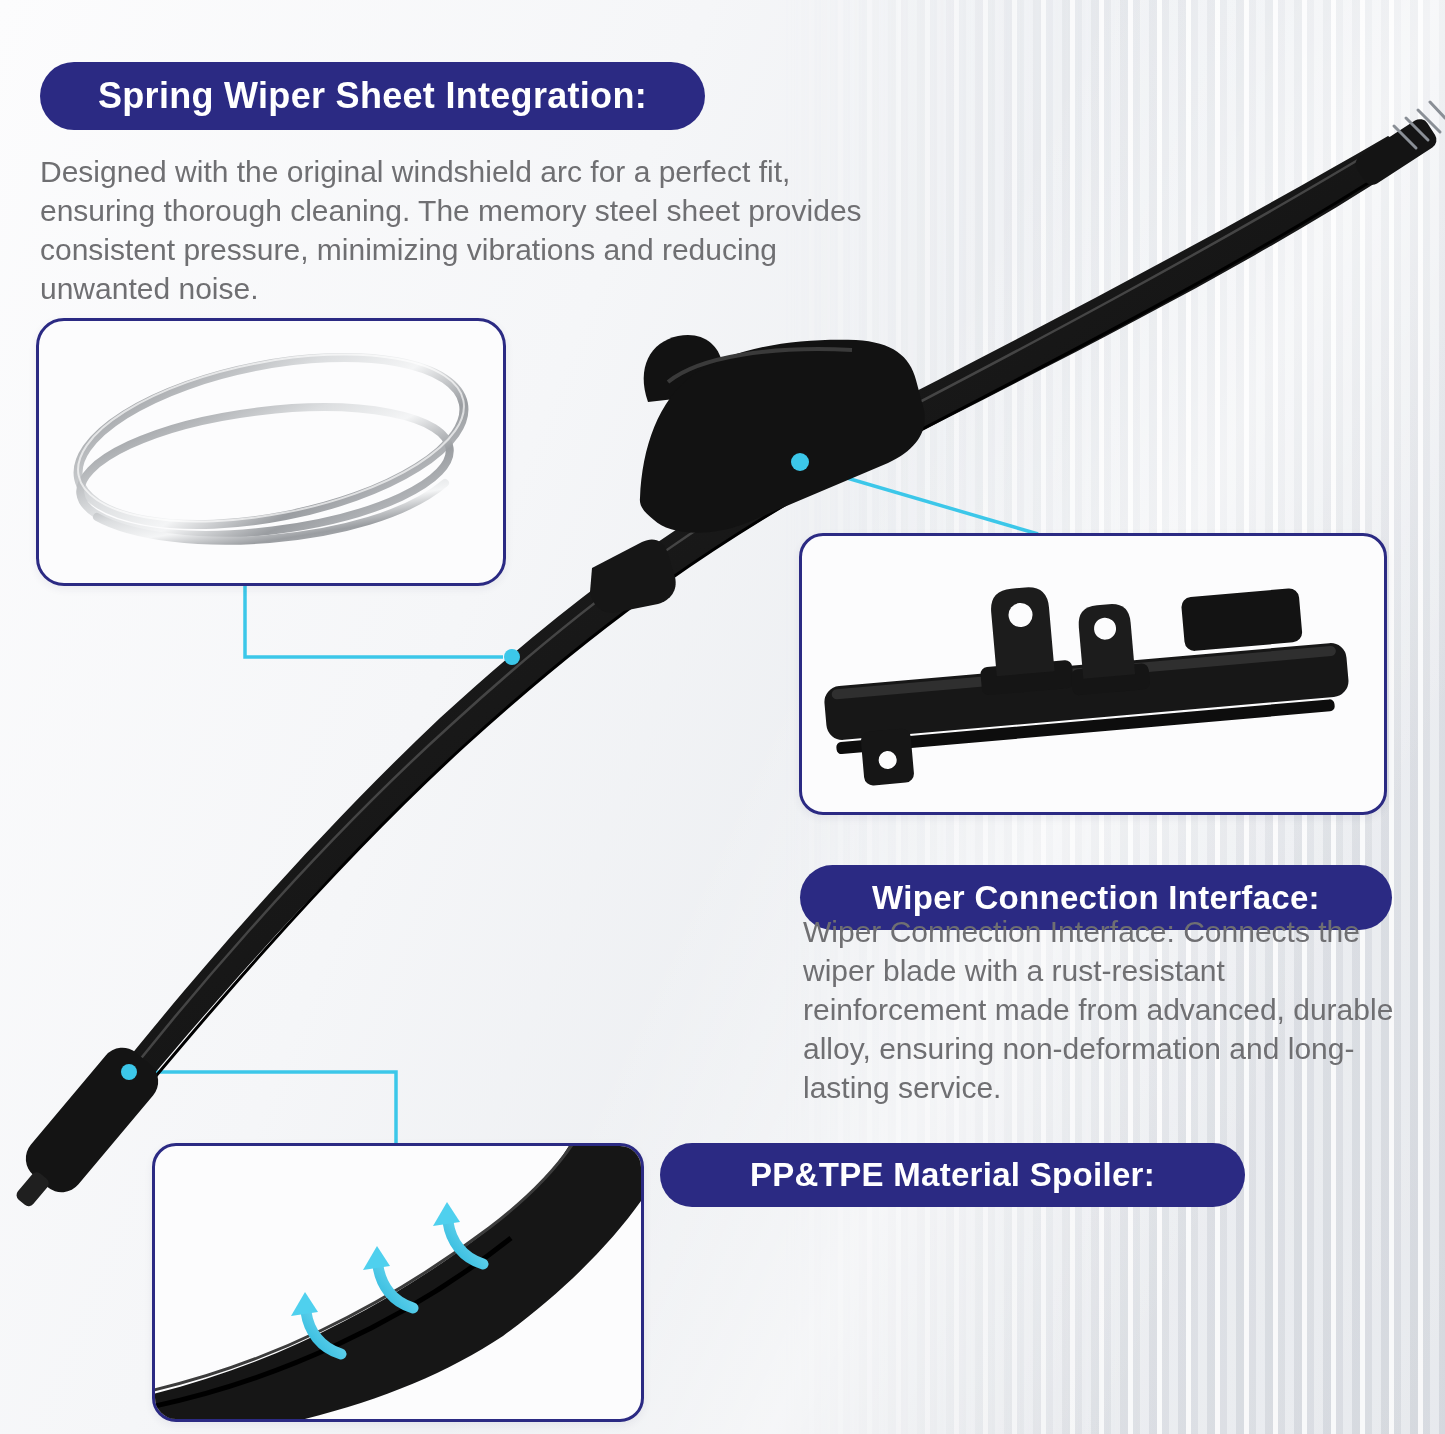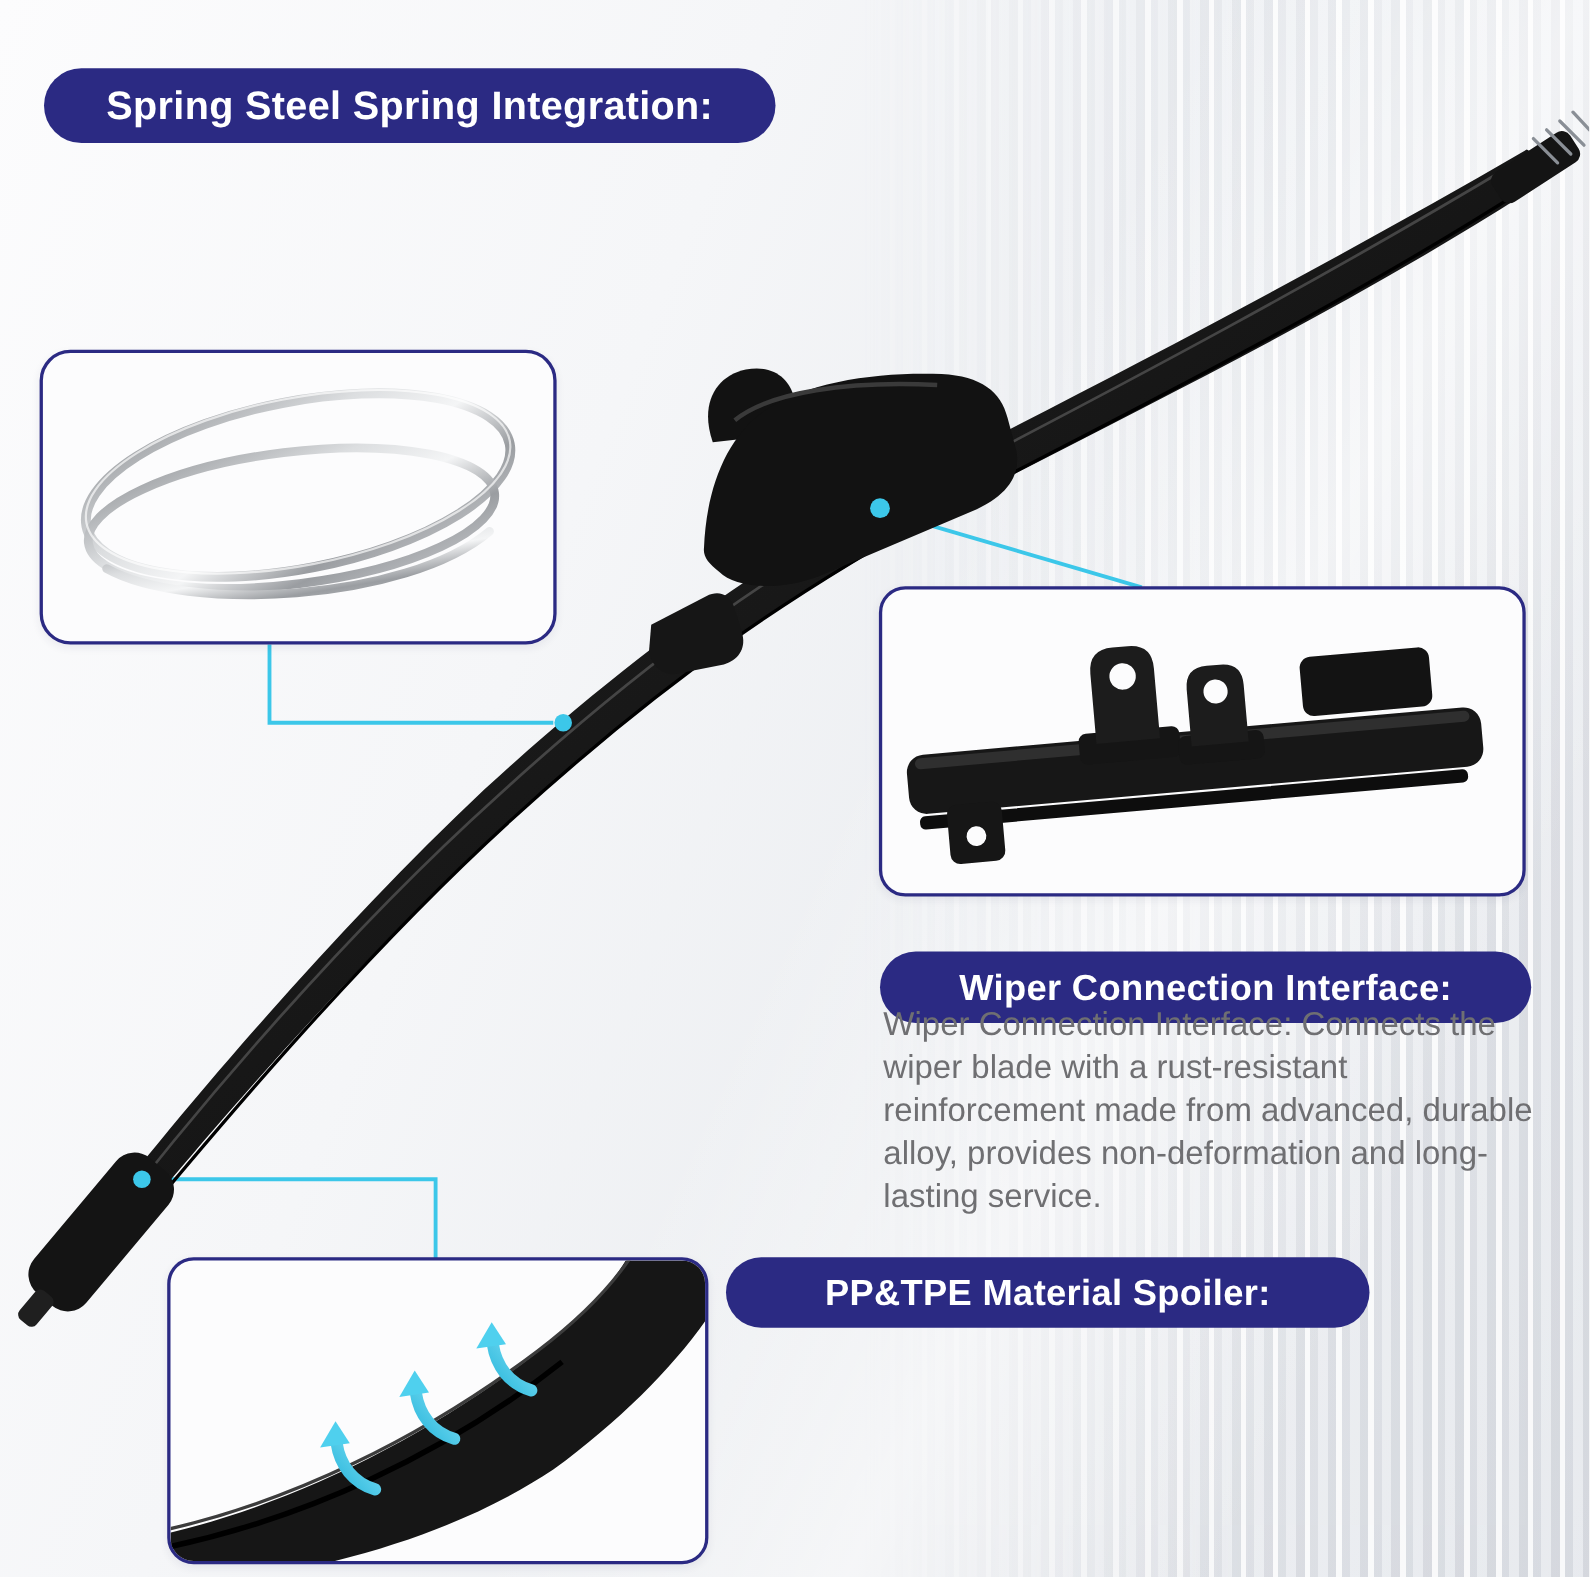--- a/index.html
+++ b/index.html
@@ -142,22 +142,23 @@
     </g>
 
     <g fill="#3cc7e9">
       <circle cx="512" cy="657" r="8"></circle>
       <circle cx="800" cy="462" r="9"></circle>
       <circle cx="129" cy="1072" r="8"></circle>
     </g>
   </svg>
 
   <div class="pill top">
-    <span>Spring Steel Spring Integration:</span>
-  </div>
+    <span>Spring Wiper Sheet Integration:</span>
+  </div>
+  <div class="para top">Designed with the original windshield arc for a perfect fit, ensuring thorough cleaning. The memory steel sheet provides consistent pressure, minimizing vibrations and reducing unwanted noise.</div>
 
   <div class="callout steel">
     <svg viewBox="0 0 464 262" aria-hidden="true">
       <defs>
         <linearGradient id="steelGrad" x1="0" y1="0" x2="1" y2="1">
           <stop offset="0" stop-color="#8d9094"></stop>
           <stop offset="0.35" stop-color="#dcdee0"></stop>
           <stop offset="0.55" stop-color="#f4f5f6"></stop>
           <stop offset="0.75" stop-color="#9a9da1"></stop>
           <stop offset="1" stop-color="#c9cbce"></stop>
@@ -195,21 +196,21 @@
           <path d="M 0 72 L 0 20 Q 0 0 20 0 L 32 0 Q 52 0 52 20 L 52 72 Z" fill="#1c1c1c"></path>
           <circle cx="26" cy="24" r="11" fill="#fcfcfd"></circle>
         </g>
       </g>
     </svg>
   </div>
 
   <div class="pill mid">
     <span>Wiper Connection Interface:</span>
   </div>
-  <div class="para mid">Wiper Connection Interface: Connects the wiper blade with a rust-resistant reinforcement made from advanced, durable alloy, provides non-deformation and long-lasting service.</div>
+  <div class="para mid">Wiper Connection Interface: Connects the wiper blade with a rust-resistant reinforcement made from advanced, durable alloy, ensuring non-deformation and long-lasting service.</div>
 
   <div class="callout spoiler">
     <svg viewBox="0 0 486 273" aria-hidden="true">
       <defs>
         <linearGradient id="cyanGrad" x1="0" y1="1" x2="1" y2="0">
           <stop offset="0" stop-color="#29b6db"></stop>
           <stop offset="1" stop-color="#7ddff5"></stop>
         </linearGradient>
         <g id="flowArrow">
           <path d="M 36 50 C 16 44 4 28 1 8" stroke="url(#cyanGrad)" stroke-width="11" fill="none" stroke-linecap="round"></path>

